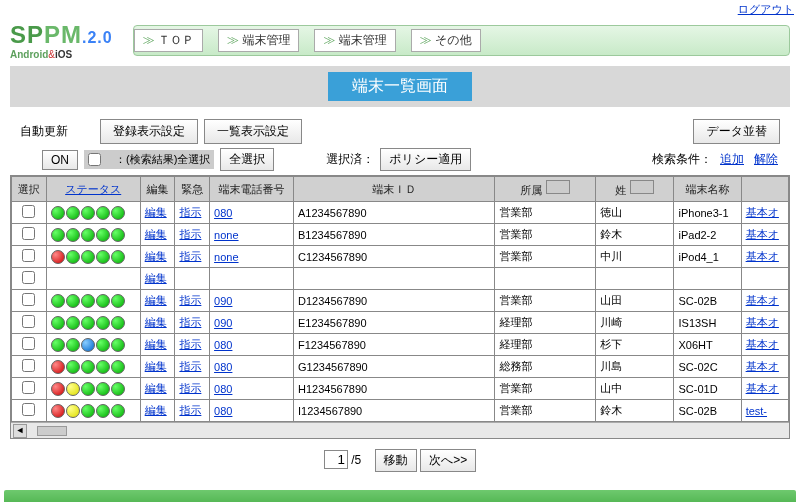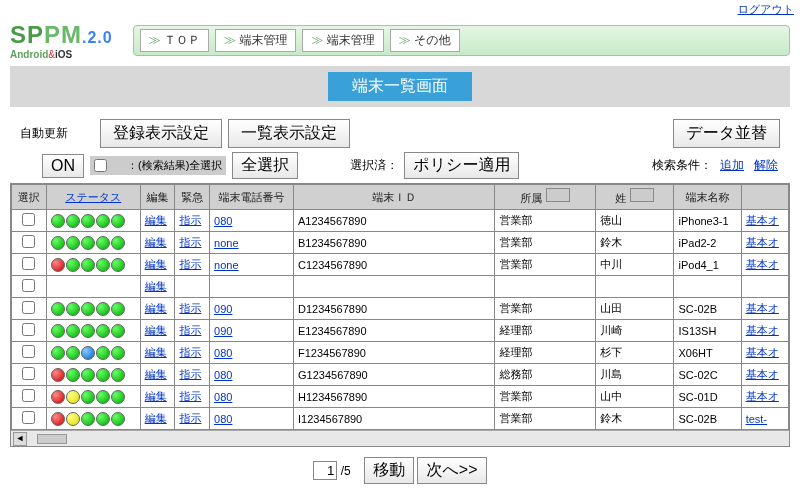--- a/index.html
+++ b/index.html
@@ -9,32 +9,32 @@
 .header { display: flex; align-items: center; padding: 2px 10px; }
 .logo { margin-right: 20px; }
 .logo-top { font-weight: bold; font-size: 24px; letter-spacing: 1px; }
 .logo-top .s1 { color: #4a9a4a; }
 .logo-top .s2 { color: #6ab86a; }
 .logo-top .v { color: #3b82f6; font-size: 16px; }
 .logo-sub { font-size: 10px; }
 .logo-sub .and { color: #5da05d; font-weight: bold; }
 .logo-sub .amp { color: #c33; }
 .logo-sub .ios { color: #333; font-weight: bold; }
-.nav { display: flex; align-items: center; background: linear-gradient(#e5f6e5,#c8eac8); border: 1px solid #9cc99c; border-radius: 4px; padding: 3px 6px; gap: 6px; flex: 1; text-align: center; }
+.nav { display: flex; align-items: center; background: linear-gradient(#e5f6e5,#c8eac8); border: 1px solid #9cc99c; border-radius: 4px; padding: 3px 0; gap: 15px; flex: 1; text-align: center; }
 .nav-item { background: #fff; border: 1px solid #aaa; padding: 2px 8px; font-size: 12px; cursor: pointer; color: #333; }
 .nav-item::before { content: "≫ "; color: #6a6; }
 .page-title-wrap { background: #d8d8d8; text-align: center; padding: 6px 13px; margin: 4px 10px 0; }
 .page-title { display: inline-block; background: #3aa0d8; color: #fff; padding: 4px 24px; font-size: 16px; }
 .toolbar { margin: 12px 20px 4px; }
 .toolbar-row { display: flex; align-items: center; gap: 6px; margin-bottom: 4px; }
 .spacer { flex: 1; }
 .lbl { font-size: 12px; }
-.btn { background: linear-gradient(#fff,#e8e8e8); border: 1px solid #888; padding: 3px 12px; font-size: 16px; cursor: pointer; }
+.btn { background: linear-gradient(#fff,#e8e8e8); border: 1px solid #888; padding: 3px 12px; font-size: 12px; cursor: pointer; }
 .btn-sm { padding: 2px 8px; }
-.chk-wrap { display: flex; align-items: center; gap: 20px; background: #ccc; padding: 2px 4px; }
+.chk-wrap { display: flex; align-items: center; gap: 14px; background: #ccc; padding: 2px 4px; }
 .chk-wrap input { margin: 0; }
 .chk-wrap span { font-size: 11px; }
 .cond-link { color: #0033cc; text-decoration: underline; cursor: pointer; margin: 0 2px; }
 .table-wrap { margin: 0 10px; overflow-x: auto; border: 1px solid #888; }
 table { border-collapse: collapse; width: 100%; }
 th, td { border: 1px solid #888; padding: 3px 4px; font-size: 11px; white-space: nowrap; }
 th { background: #d0d0d0; color: #222; font-weight: normal; }
 th a { color: #0033cc; text-decoration: underline; }
 td { background: #fff; }
 td a { color: #0033cc; text-decoration: underline; }

